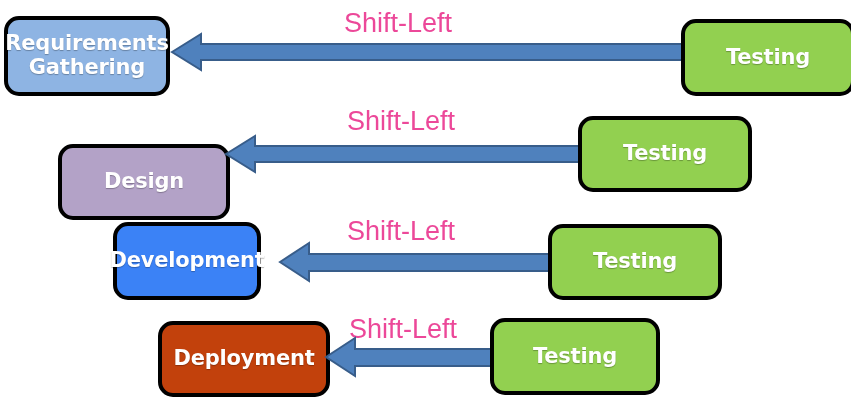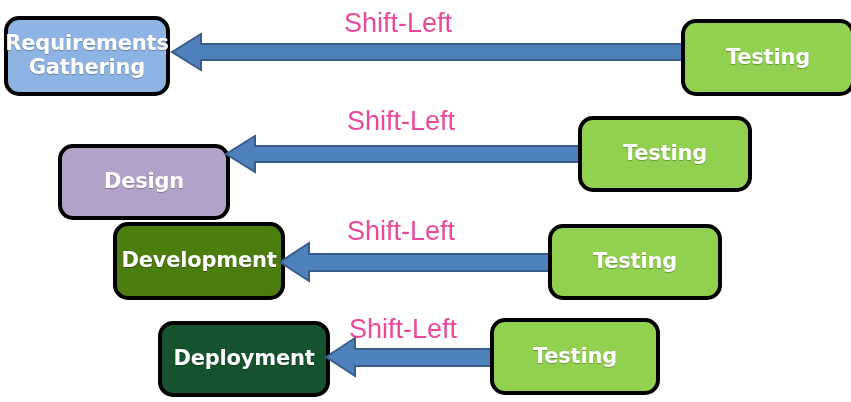--- a/index.html
+++ b/index.html
@@ -95,37 +95,37 @@
   <div class="arrow" style="left:224px; top:131px; width:358px;">
     <svg viewBox="0 0 358 46" preserveAspectRatio="none">
       <polygon points="2,23 31,5 31,15 356,15 356,31 31,31 31,41" fill="#4F81BD" stroke="#385D8A" stroke-width="2" stroke-linejoin="miter"></polygon>
     </svg>
   </div>
 
   <div class="node" style="left:578px; top:116px; width:174px; height:76px; background:#92D050; font-size:21px;">
     <span class="node-label">Testing</span>
   </div>
 
-  <div class="node" style="left:113px; top:222px; width:172px; height:78px; background:#4d7c0f; font-size:21px;">
+  <div class="node" style="left:113px; top:222px; width:148px; height:78px; background:#3b82f6; font-size:21px;">
     <span class="node-label">Development</span>
   </div>
 
   <div class="caption" style="left:347px; top:216px; font-size:27px;">Shift-Left</div>
 
   <div class="arrow" style="left:278px; top:239px; width:274px;">
     <svg viewBox="0 0 274 46" preserveAspectRatio="none">
       <polygon points="2,23 31,4 31,15 272,15 272,32 31,32 31,42" fill="#4F81BD" stroke="#385D8A" stroke-width="2" stroke-linejoin="miter"></polygon>
     </svg>
   </div>
 
   <div class="node" style="left:548px; top:224px; width:174px; height:76px; background:#92D050; font-size:21px;">
     <span class="node-label">Testing</span>
   </div>
 
-  <div class="node" style="left:158px; top:321px; width:172px; height:76px; background:#14532d; font-size:21px;">
+  <div class="node" style="left:158px; top:321px; width:172px; height:76px; background:#c2410c; font-size:21px;">
     <span class="node-label">Deployment</span>
   </div>
 
   <div class="caption" style="left:349px; top:314px; font-size:27px;">Shift-Left</div>
 
   <div class="arrow" style="left:324px; top:334px; width:170px;">
     <svg viewBox="0 0 170 46" preserveAspectRatio="none">
       <polygon points="2,23 31,4 31,15 168,15 168,32 31,32 31,42" fill="#4F81BD" stroke="#385D8A" stroke-width="2" stroke-linejoin="miter"></polygon>
     </svg>
   </div>

